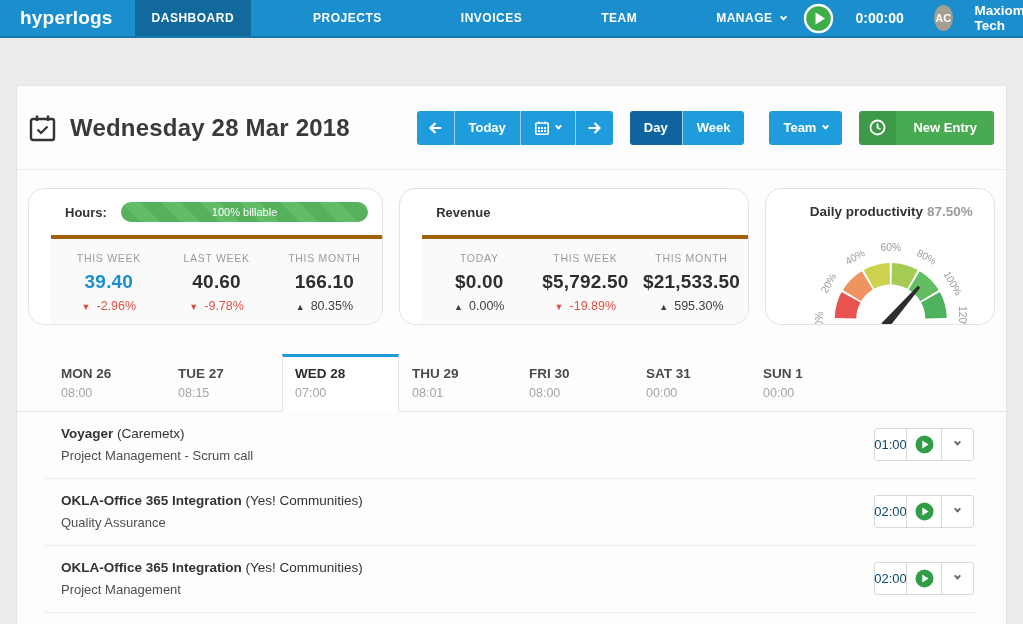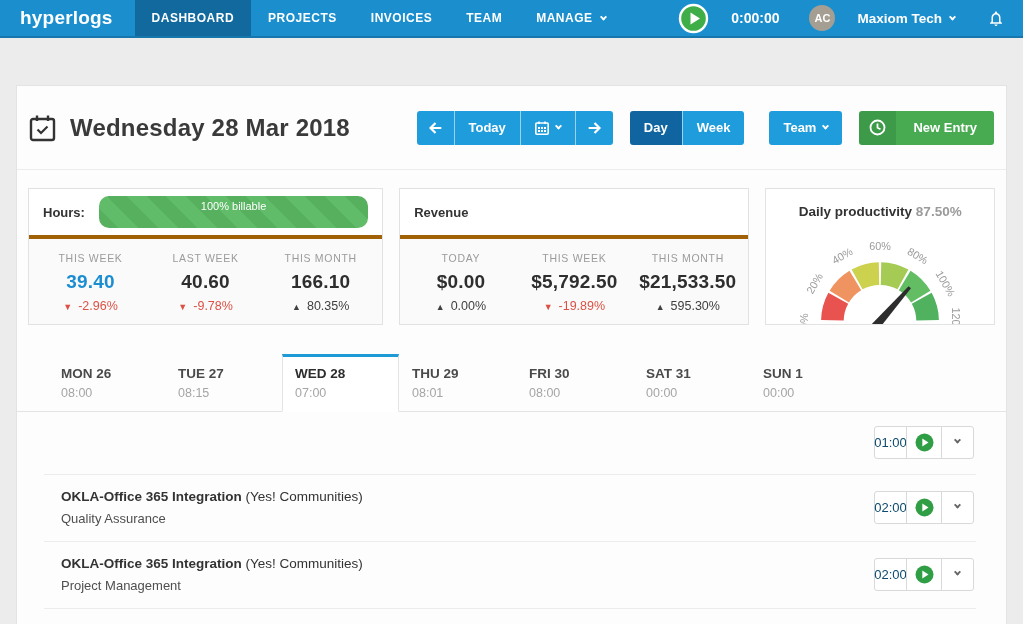--- a/index.html
+++ b/index.html
@@ -3,21 +3,21 @@
 <meta charset="utf-8">
 <style>
   * { margin:0; padding:0; box-sizing:border-box; }
   html,body { width:1023px; height:624px; overflow:hidden; }
   body { font-family:"Liberation Sans", sans-serif; background:#ececec; position:relative; }
 
   
   .navbar { height:38px; background:#1b8fce; border-bottom:2px solid #1577ab;
             display:flex; align-items:stretch; color:#fff; }
   .brand { display:flex; align-items:center; padding:0 22px 0 20px; font-size:19px; font-weight:700; letter-spacing:.2px; }
-  .nav-items { display:flex; align-items:stretch; }
+  .nav-items { display:flex; align-items:stretch;gap:45px; }
   .nav-item { display:flex; align-items:center; padding:0 17px; font-size:12px; font-weight:700;
               letter-spacing:.5px; cursor:pointer; }
   .nav-item.active { background:#11699e; }
   .nav-right { margin-left:auto; display:flex; align-items:center; padding-right:18px; gap:22px; }
   .timer-text { font-size:14px; font-weight:700; margin-right:8px; }
   .avatar { width:26px; height:26px; border-radius:50%; background:#a59e92; color:#fff;
             font-size:11px; font-weight:700; display:flex; align-items:center; justify-content:center; }
   .account { display:flex; align-items:center; gap:8px; font-size:13.5px; font-weight:700; cursor:pointer; }
   .chev { display:inline-block; width:6px; height:6px; border-right:2px solid currentColor;
           border-bottom:2px solid currentColor; transform:rotate(45deg) translate(-1px,-1px); }
@@ -41,25 +41,25 @@
   .btn.icon-btn { padding:0 11px; }
   .btn.dark { background:#10649f; }
   .gap { width:17px; } .gap-lg { width:25px; }
   .btn-new-entry { display:flex; border-radius:3px; overflow:hidden; cursor:pointer; }
   .ne-icon { width:37px; background:#3c9a49; display:flex; align-items:center; justify-content:center; }
   .ne-label { background:#48ab52; color:#fff; font-size:13px; font-weight:700;
               display:flex; align-items:center; padding:0 17px; height:34px; }
 
   
   .stats-row { display:flex; gap:16px; padding:18px 11px 0 11px; }
-  .card { background:#fff; border:1px solid #e2e2e2; border-radius:0; overflow:hidden; height:137px; }
+  .card { background:#fff; border:1px solid #e2e2e2; border-radius:16px; overflow:hidden; height:137px;padding-left:22px; }
   .card.hours { width:356px; } .card.revenue { width:351px; } .card.productivity { width:230px; }
   .card-head { height:46px; display:flex; align-items:center; padding:0 14px; }
   .card-title { font-size:13px; font-weight:700; color:#333; white-space:nowrap; }
-  .billable-bar { flex:1; margin-left:14px; height:32px; border-radius:10px; color:#fff;
+  .billable-bar { flex:1; margin-left:14px; height:20px; border-radius:10px; color:#fff;
       font-size:11px; line-height:20px; text-align:center; font-weight:400;
       background:repeating-linear-gradient(45deg,#56b05e 0 14px,#61bc69 14px 28px); }
   .card-stats { background:#fafafa; border-top:4px solid #a16207; display:flex; padding:13px 4px 0 4px; height:91px; }
   .stat { flex:1; text-align:center; }
   .stat-label { font-size:10.5px; color:#9b9b9b; letter-spacing:.7px; }
   .stat-value { font-size:19px; font-weight:700; color:#2e2e2e; margin:7px 0 6px; letter-spacing:.2px; }
   .stat-value.accent { color:#1b8ed2; }
   .stat-change { font-size:12.5px; }
   .stat-change .tri { font-size:9px; margin-right:6px; }
   .chg-down { color:#dd5145; } .chg-up { color:#404040; }
@@ -305,20 +305,27 @@
     </div>
     <div class="tab">
       <div class="tab-day">SUN 1</div>
       <div class="tab-time">00:00</div>
     </div>
   </div>
 
   <div>
 
     <div class="entry-row">
+      <div class="entry-titles">
+        <div class="title-line">
+          <span class="project">Voyager</span>
+          <span class="client">(Caremetx)</span>
+        </div>
+        <div class="task">Project Management - Scrum call</div>
+      </div>
       <div class="entry-controls">
         <div class="cell time">01:00</div>
         <div class="cell play">
           <svg width="19" height="19" viewBox="0 0 19 19">
             <circle cx="9.5" cy="9.5" r="9" fill="#2f9e44"></circle>
             <polygon points="7.3,5.5 13.5,9.5 7.3,13.5" fill="#ffffff"></polygon>
           </svg>
         </div>
         <div class="cell drop">
           <span class="chev sm" style="margin-top:-3px;"></span>

